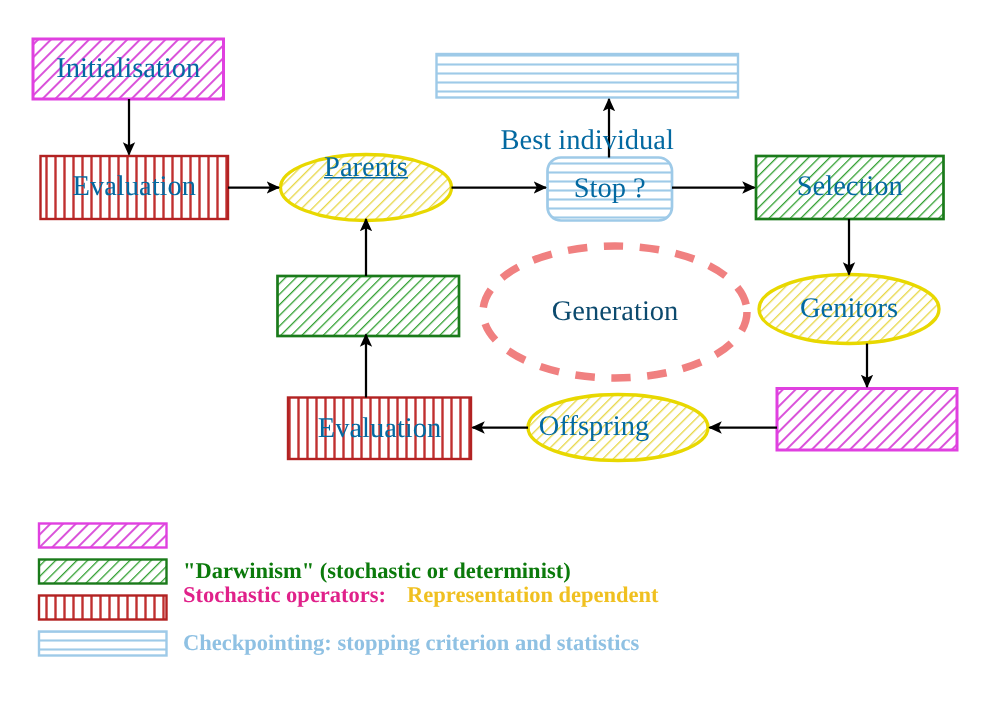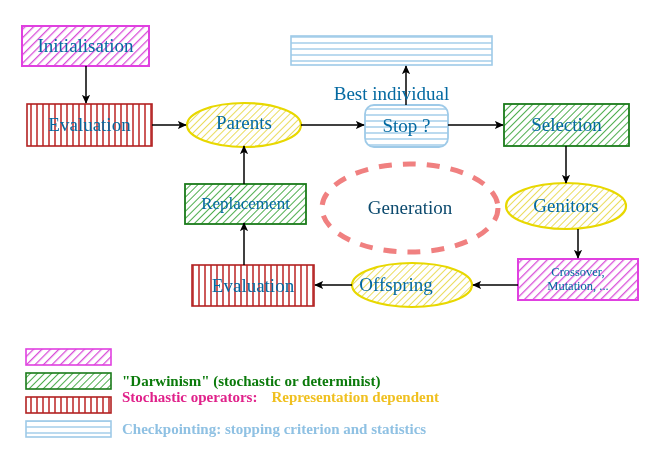--- a/index.html
+++ b/index.html
@@ -131,38 +131,35 @@
     <rect x="26" y="349" width="85" height="16" fill="url(#pat-magenta-hatch)" stroke="#e040e0" stroke-width="1.6"></rect>
     <rect x="26" y="373" width="85" height="16" fill="url(#pat-green-hatch)" stroke="#1a7a1a" stroke-width="1.6"></rect>
     <rect x="26" y="397" width="85" height="16" fill="url(#pat-red-vline)" stroke="#b22222" stroke-width="1.6"></rect>
     <rect x="26" y="421" width="85" height="16" fill="url(#pat-blue-hline)" stroke="#9ecae8" stroke-width="1.6"></rect>
   </svg>
 
   <div class="node-label lbl-lg" style="left:22px; top:26px; width:127px; height:40px;">Initialisation</div>
 
   <div class="node-label lbl-lg" style="left:27px; top:104px; width:125px; height:42px;">Evaluation</div>
 
-  <div class="node-label lbl-lg" style="left:187px; top:101px; width:114px; height:44px;">Parents</div>
+  <div class="node-label lbl-lg" style="left:187px; top:90px; width:114px; height:44px;text-decoration:underline;">Parents</div>
 
   <div class="node-label lbl-lg" style="left:365px; top:105px; width:83px; height:42px;">Stop ?</div>
 
   <div class="node-label lbl-lg" style="left:291px; top:34px; width:201px; height:31px;margin-top:44px;">Best individual</div>
 
   <div class="node-label lbl-lg" style="left:504px; top:104px; width:125px; height:42px;">Selection</div>
 
   <div class="node-label lbl-lg" style="left:506px; top:184px; width:120px; height:44px;">Genitors</div>
 
-  <div class="node-label lbl-sm" style="left:518px; top:259px; width:120px; height:41px;">Crossover,
-Mutation, ...</div>
 
   <div class="node-label lbl-lg" style="left:336px; top:263px; width:120px; height:44px;">Offspring</div>
 
   <div class="node-label lbl-lg" style="left:192px; top:265px; width:122px; height:41px;">Evaluation</div>
 
-  <div class="node-label lbl-md" style="left:185px; top:184px; width:121px; height:40px;">Replacement</div>
 
   <div class="node-label lbl-gen" style="left:322px; top:186px; width:176px; height:44px;">Generation</div>
 
   <div class="legend-row" style="left:122px; top:347px; height:20px;margin-top:40px;">
     <span class="legend-text" style="color:#e0218a;">Stochastic operators:</span>
     <span class="legend-text part2" style="color:#f0c020; margin-left:14px;">Representation dependent</span>
   </div>
 
   <div class="legend-row" style="left:122px; top:371px; height:20px;">
     <span class="legend-text" style="color:#0b7a0b;">"Darwinism" (stochastic or determinist)</span>

